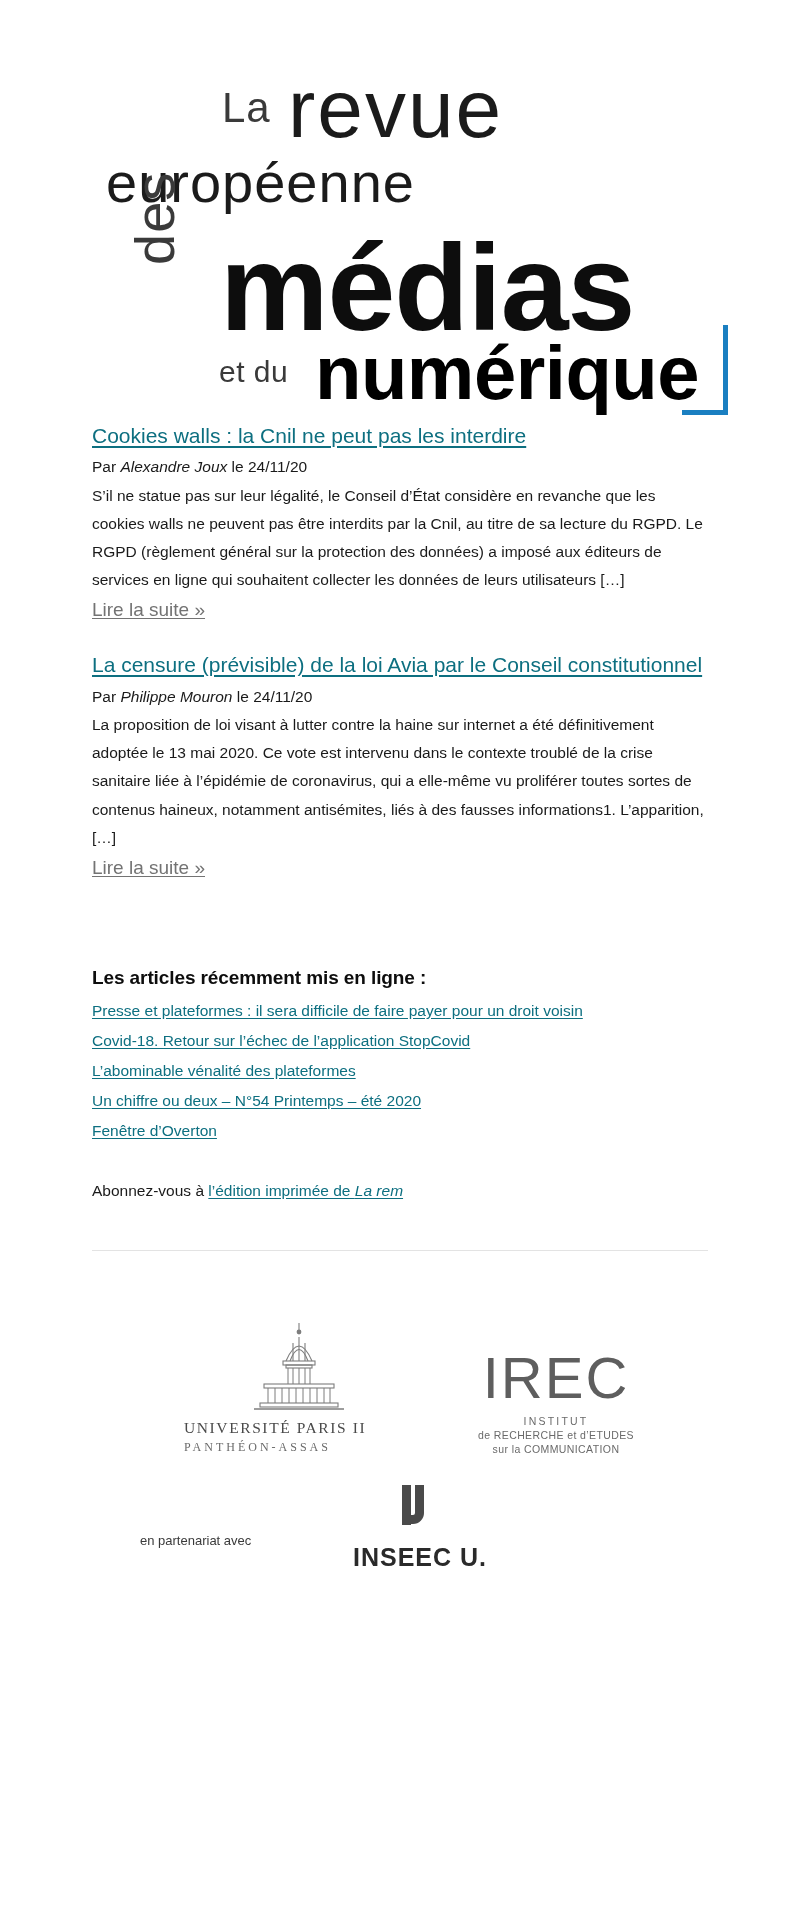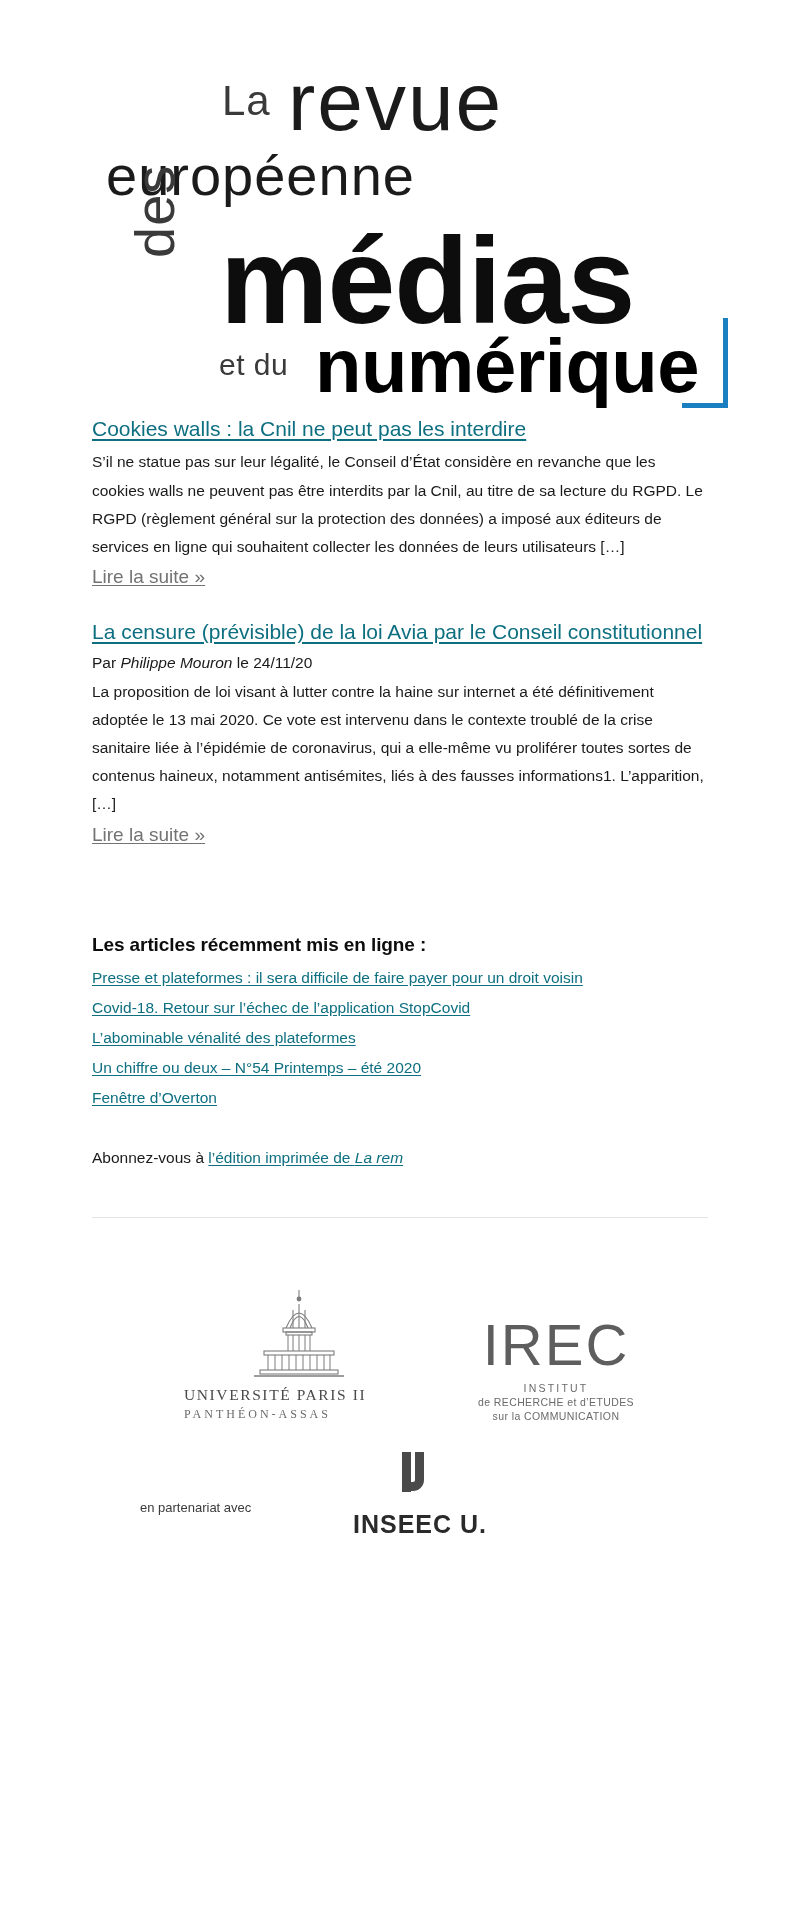--- a/index.html
+++ b/index.html
@@ -9,21 +9,21 @@
   }
   body {
     width: 800px;
     min-height: 1907px;
     font-family: "Liberation Sans", sans-serif;
     color: #1a1a1a;
     -webkit-font-smoothing: antialiased;
   }
   .page {
     width: 767px;
-    margin: 9px auto;
+    margin: 16px auto;
     padding: 16px;
     position: relative;
   }
 
   
   .masthead {
     position: relative;
     width: 660px;
     margin: 0 auto;
     height: 390px;
@@ -295,20 +295,26 @@
       <span class="lw lw-etdu">et du</span>
       <span class="lw lw-numerique">numérique</span>
       <span class="lw-bracket"></span>
     </div>
   </div>
 
   <div class="content">
 
     <div class="article">
       <a class="article-title">Cookies walls : la Cnil ne peut pas les interdire</a>
+      <p class="byline">
+        <span>Par</span>
+        <em>Alexandre Joux</em>
+        <span>le</span>
+        <span>24/11/20</span>
+      </p>
       <p class="excerpt">S’il ne statue pas sur leur légalité, le Conseil d’État considère en revanche que les cookies walls ne peuvent pas être interdits par la Cnil, au titre de sa lecture du RGPD. Le RGPD (règlement général sur la protection des données) a imposé aux éditeurs de services en ligne qui souhaitent collecter les données de leurs utilisateurs […]</p>
       <a class="more-link">Lire la suite »</a>
     </div>
 
     <div class="article">
       <a class="article-title">La censure (prévisible) de la loi Avia par le Conseil constitutionnel</a>
       <p class="byline">
         <span>Par</span>
         <em>Philippe Mouron</em>
         <span>le</span>

